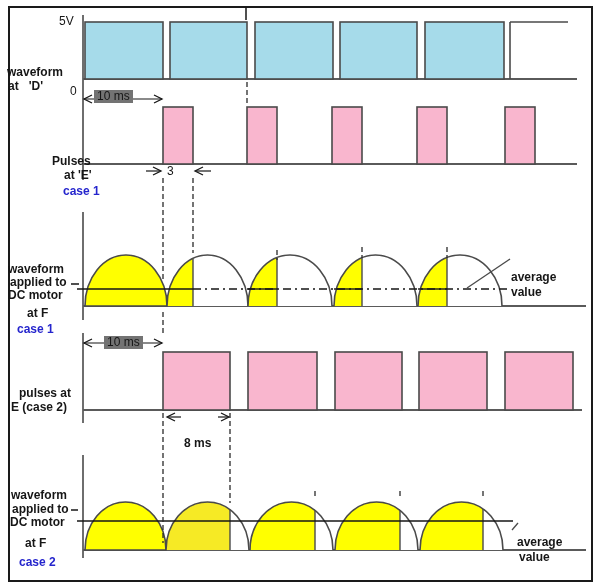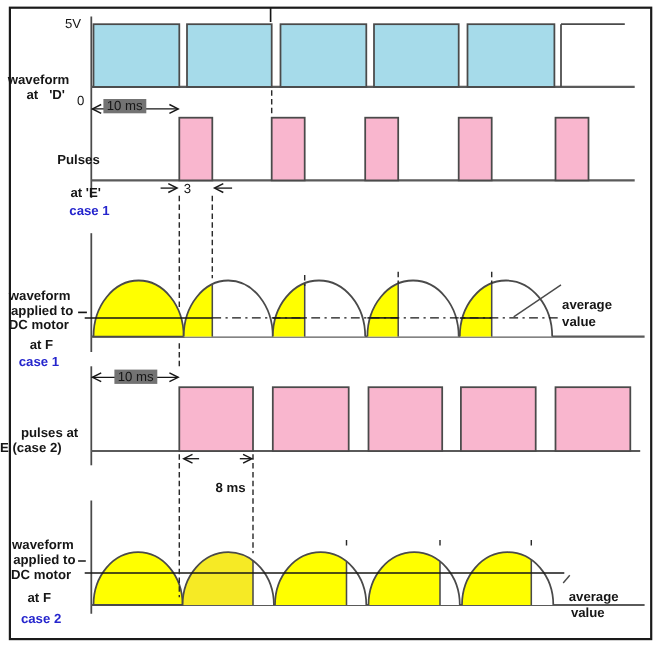--- a/index.html
+++ b/index.html
@@ -135,41 +135,41 @@
         <path d="M 203 167 L 195 171 L 203 175" fill="none" stroke="#161616" stroke-width="1.3"></path>
         <line x1="168" y1="417" x2="181" y2="417" stroke="#161616" stroke-width="1.2"></line>
         <path d="M 175 413 L 167 417 L 175 421" fill="none" stroke="#161616" stroke-width="1.3"></path>
         <line x1="218" y1="417" x2="228" y2="417" stroke="#161616" stroke-width="1.2"></line>
         <path d="M 221 413 L 229 417 L 221 421" fill="none" stroke="#161616" stroke-width="1.3"></path>
       </g>
     </svg>
 
   <div class="t" style="left:59px;top:15px">5V</div>
   <div class="t b" style="left:7px;top:39px">waveform</div>
-  <div class="t b" style="left:24px;top:53px">at   'D'</div>
+  <div class="t b" style="left:8px;top:53px">at   'D'</div>
   <div class="t" style="left:70px;top:85px">0</div>
 
   <div class="t wbg" style="left:94px;top:90px">10 ms</div>
-  <div class="t b" style="left:52px;top:112px">Pulses</div>
+  <div class="t b" style="left:52px;top:128px">Pulses</div>
   <div class="t b" style="left:64px;top:142px">at 'E'</div>
   <div class="t b blue" style="left: 63px; top: 158px; color: rgb(37, 37, 205);">case 1</div>
   <div class="t" style="left:167px;top:165px">3</div>
 
   <div class="t b" style="left:8px;top:236px">waveform</div>
   <div class="t b" style="left:10px;top:249px">applied to</div>
   <div class="t b" style="left:8px;top:262px">DC motor</div>
   <div class="t b" style="left:27px;top:280px">at F</div>
   <div class="t b blue" style="left: 17px; top: 296px; color: rgb(37, 37, 205);">case 1</div>
   <div class="t b" style="left:511px;top:244px">average</div>
   <div class="t b" style="left:511px;top:259px">value</div>
 
   <div class="t b" style="left:19px;top:360px">pulses at</div>
-  <div class="t b" style="left:0;top:374px">E (case 2)</div>
+  <div class="t b" style="left:11px;top:374px">E (case 2)</div>
   <div class="t wbg" style="left:104px;top:336px">10 ms</div>
-  <div class="t b" style="left:196px;top:410px">8 ms</div>
+  <div class="t b" style="left:184px;top:410px">8 ms</div>
 
   <div class="t b" style="left:11px;top:462px">waveform</div>
   <div class="t b" style="left:12px;top:476px">applied to</div>
   <div class="t b" style="left:10px;top:489px">DC motor</div>
   <div class="t b" style="left:25px;top:510px">at F</div>
   <div class="t b blue" style="left: 19px; top: 529px; color: rgb(37, 37, 205);">case 2</div>
   <div class="t b" style="left:517px;top:509px">average</div>
   <div class="t b" style="left:519px;top:524px">value</div>
 </div>
 

